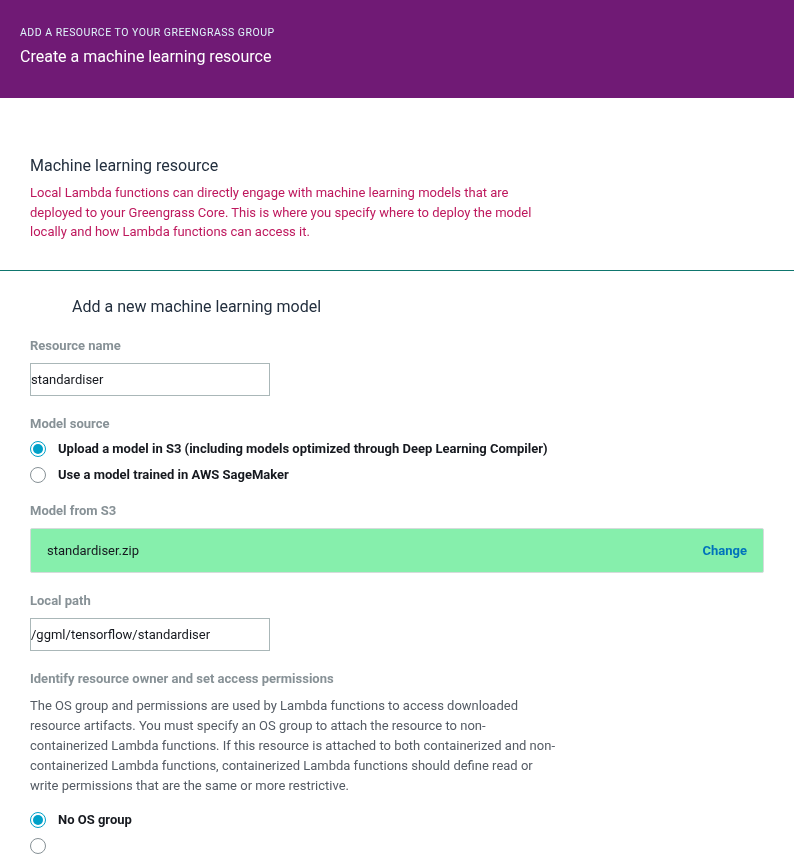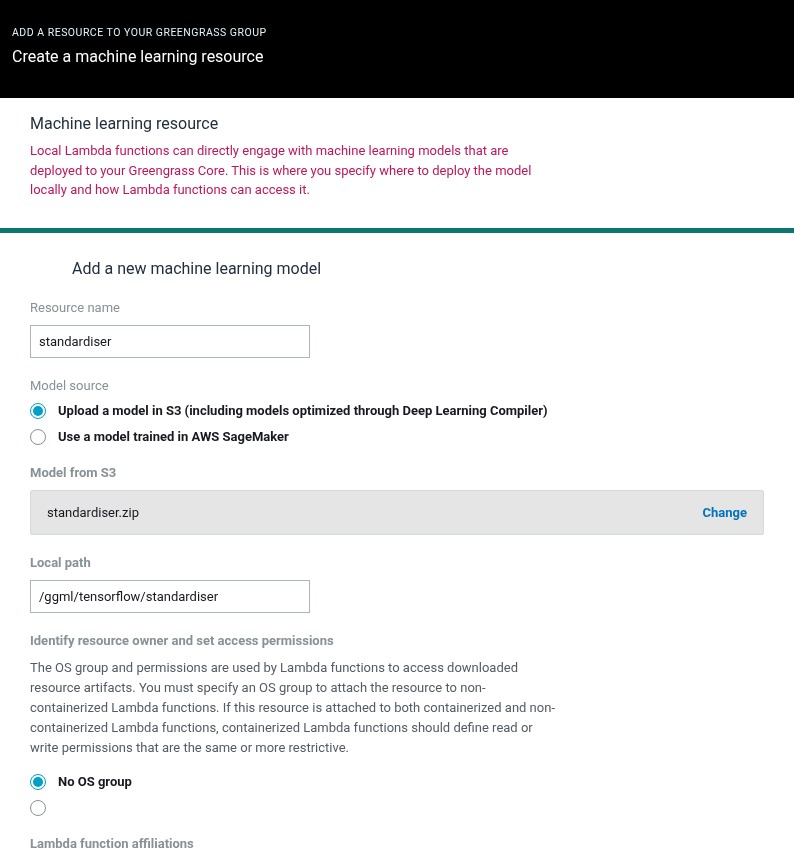--- a/index.html
+++ b/index.html
@@ -7,38 +7,39 @@
       padding: 0;
       box-sizing: border-box;
     }
     body {
       font-family: -apple-system, BlinkMacSystemFont, "Segoe UI", Roboto, "Helvetica Neue", Arial, sans-serif;
       background: #fff;
       color: #16191f;
       width: 794px;
     }
     .header {
-      background: #000000;
-      padding: 26px 12px 32px;
+      background: #701a75;
+      padding: 26px 20px 32px;
     }
     .header-eyebrow {
       color: #dff5fb;
       font-size: 10.5px;
       letter-spacing: 0.5px;
       text-transform: uppercase;
       margin-bottom: 8px;
     }
     .header-title {
       color: #fff;
       font-size: 16px;
       font-weight: 400;
     }
     .intro-section {
-      padding: 16px 30px 28px;
-      border-bottom: 5px solid #0f766e;
+      padding: 24px 30px 28px;
+      border-bottom: 1px solid #0f766e;
+      margin-top: 34px;
     }
     .intro-title {
       font-size: 16px;
       color: #232f3e;
       font-weight: 400;
       margin-bottom: 8px;
     }
     .intro-desc {
       font-size: 13px;
       color: #be185d;
@@ -50,43 +51,43 @@
     }
     .form-title {
       font-size: 16px;
       color: #232f3e;
       font-weight: 400;
       margin-bottom: 22px;
       margin-left: 42px;
     }
     .field-label {
       font-size: 13px;
-      font-weight: 400;
+      font-weight: 700;
       color: #879196;
       margin-bottom: 10px;
       display: block;
     }
     .field-sublabel {
       font-size: 13px;
       font-weight: 700;
       color: #879196;
       margin-bottom: 10px;
       margin-top: 18px;
       display: block;
     }
     .field-desc {
       font-size: 13px;
       color: #545b64;
       line-height: 1.55;
       max-width: 530px;
       margin-bottom: 16px;
     }
     .text-input {
-      width: 280px;
-      padding: 8px 8px;
+      width: 240px;
+      padding: 8px 0;
       border: 1px solid #aab7b8;
       font-size: 13px;
       color: #16191f;
       font-family: inherit;
       outline: none;
     }
     .field-group {
       margin-bottom: 20px;
     }
     .radio-option {
@@ -115,21 +116,21 @@
       height: 10px;
       background: #00a1c9;
       border-radius: 50%;
     }
     .radio-label {
       font-size: 13px;
       color: #16191f;
       font-weight: 700;
     }
     .selector-box {
-      background: #e5e5e5;
+      background: #86efac;
       border: 1px solid #d5dbdb;
       border-radius: 2px;
       padding: 14px 16px;
       display: flex;
       align-items: center;
       justify-content: space-between;
     }
     .selector-value {
       font-size: 13px;
       color: #16191f;

